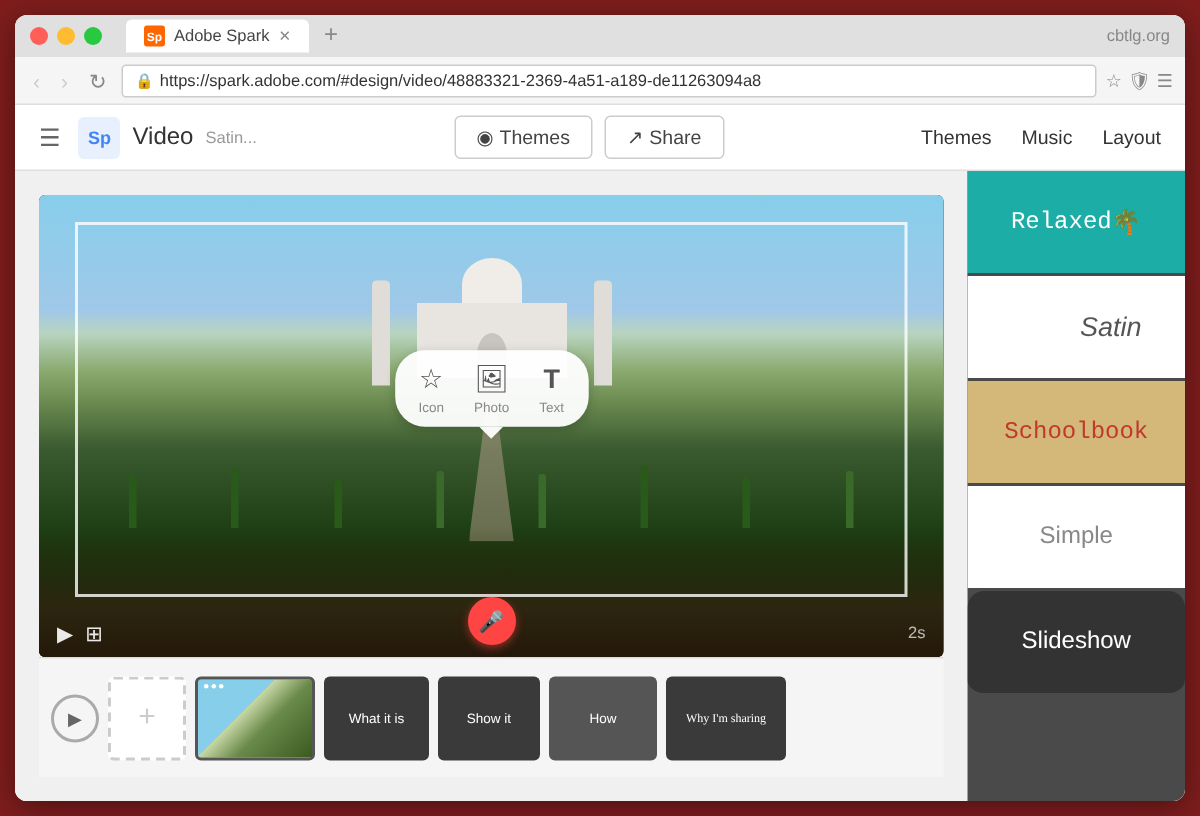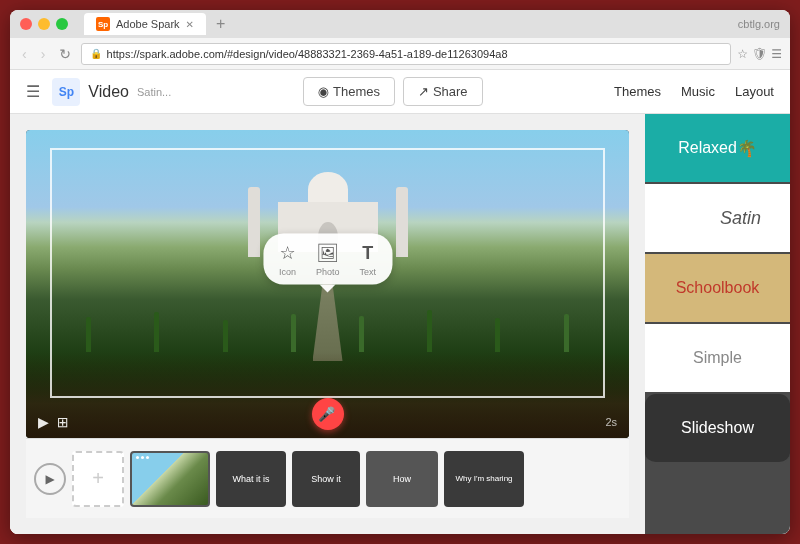--- a/index.html
+++ b/index.html
@@ -350,23 +350,23 @@
     .theme-slideshow {
       background: #333;
       border-radius: 11px;
     }
 
     .theme-label {
       font-size: 18px;
       font-weight: 300;
     }
 
-    .theme-relaxed .theme-label { color: white; font-size: 16px; }
+    .theme-relaxed .theme-label { color: white; font-size: 16px; font-family: Liberation Mono, monospace; }
     .theme-satin .theme-label { color: #555; font-style: italic; }
-    .theme-schoolbook .theme-label { color: #c0392b; font-family: Liberation Sans, sans-serif; font-size: 16px; }
+    .theme-schoolbook .theme-label { color: #c0392b; font-family: Liberation Mono, monospace; font-size: 16px; }
     .theme-signal .theme-label { color: #222; font-weight: 700; font-size: 16px; }
     .theme-simple .theme-label { color: #888; font-size: 16px; }
     .theme-slideshow .theme-label { color: white; font-size: 16px; }
 
     
     ::-webkit-scrollbar { width: 4px; height: 4px; }
     ::-webkit-scrollbar-track { background: transparent; }
     ::-webkit-scrollbar-thumb { background: #bbb; border-radius: 2px; }
   </style>
 </head>
@@ -518,21 +518,21 @@
 
             <div class="timeline-slide slide-dark" style="width:68px; display:flex; align-items:center; justify-content:center;">
               <span style="font-size:9px; color:white; text-align:center; padding:2px;">Show it</span>
             </div>
 
             <div class="timeline-slide slide-mid" style="width:72px; display:flex; align-items:center; justify-content:center;">
               <span style="font-size:9px; color:white; text-align:center; padding:2px;">How</span>
             </div>
 
             <div class="timeline-slide slide-dark" style="width:80px; display:flex; align-items:center; justify-content:center; overflow:hidden;">
-              <span style="font-size:8px; color:white; text-align:center; padding:2px;">Why I'm sharing</span>
+              <span style="font-size:8px; color:white; text-align:center; padding:2px;font-family:Liberation Serif, serif;">Why I'm sharing</span>
             </div>
           </div>
         </div>
 
         <div class="themes-panel">
 
           <div class="theme-card theme-relaxed">
             <span class="theme-label">Relaxed </span>
             <span>🌴</span>
           </div>

